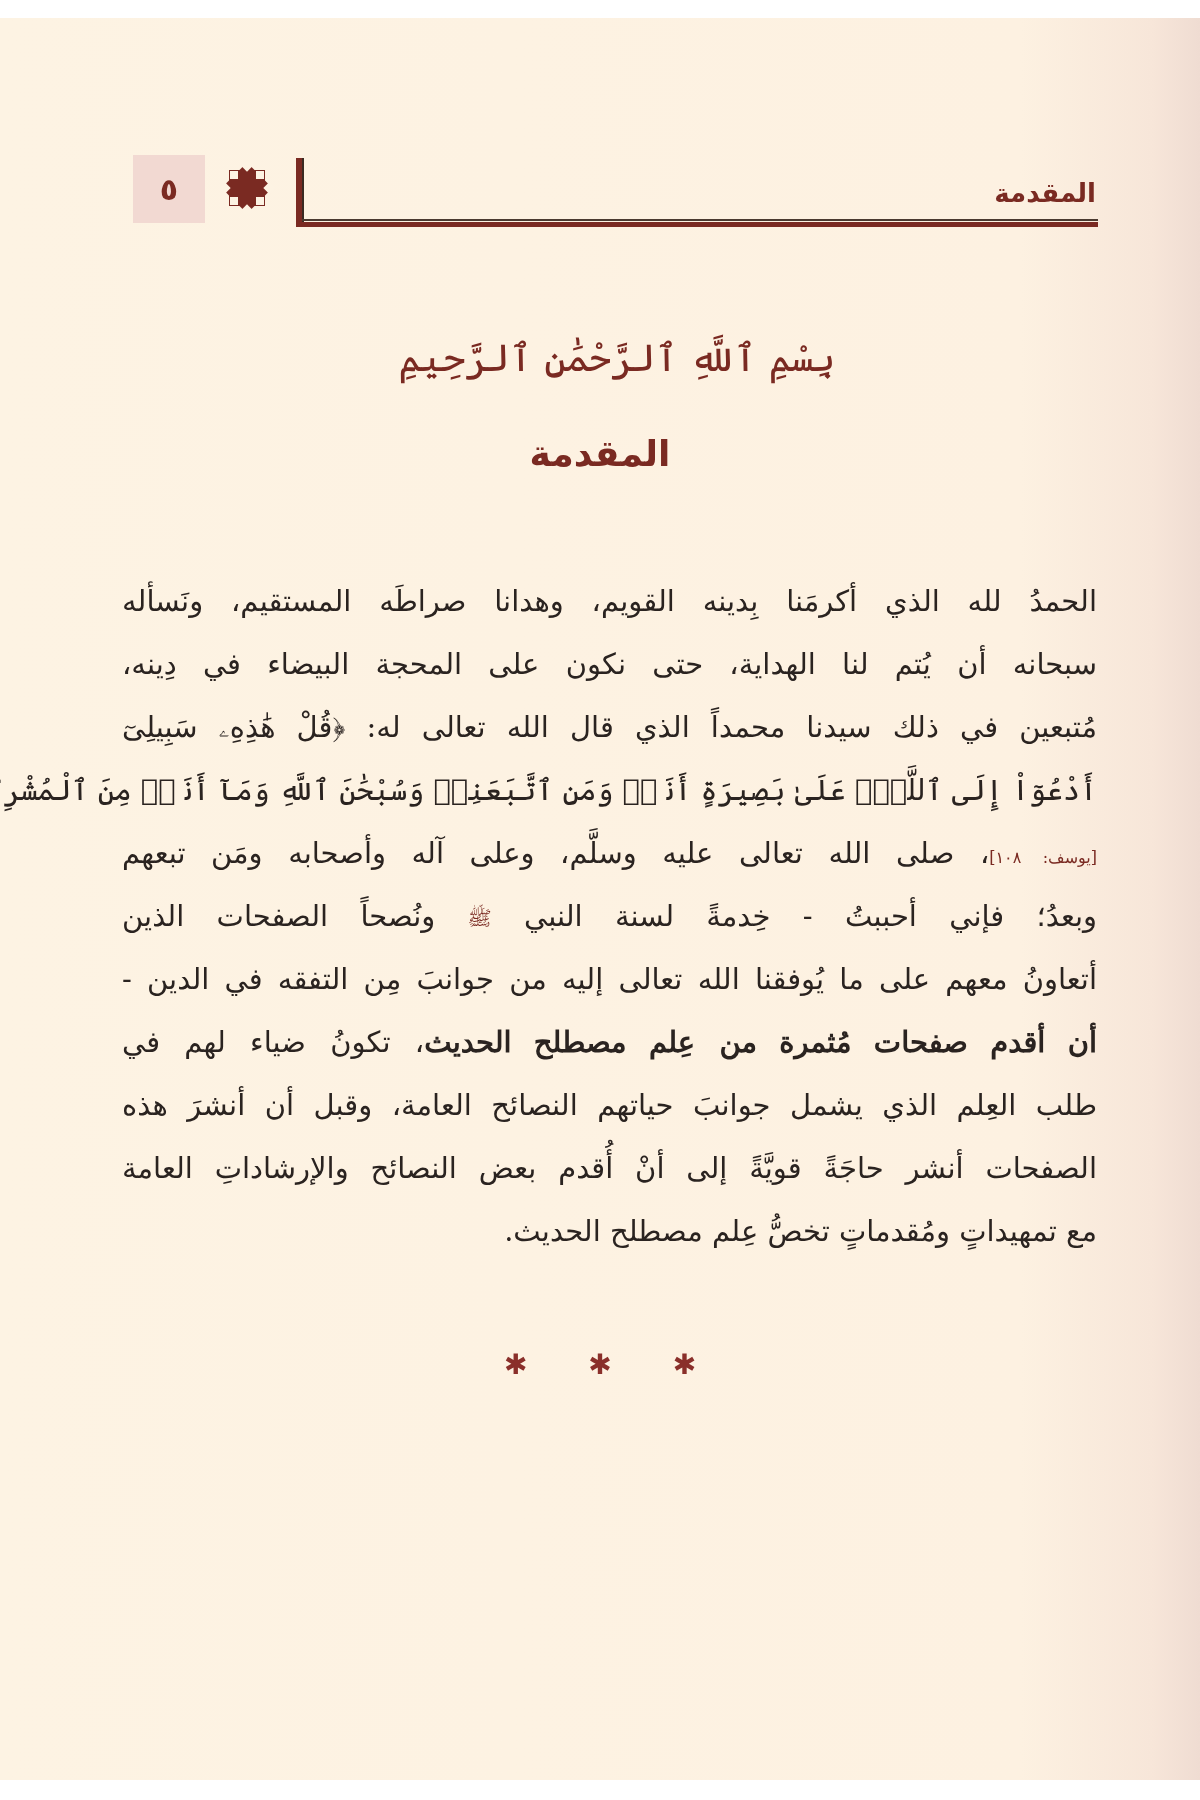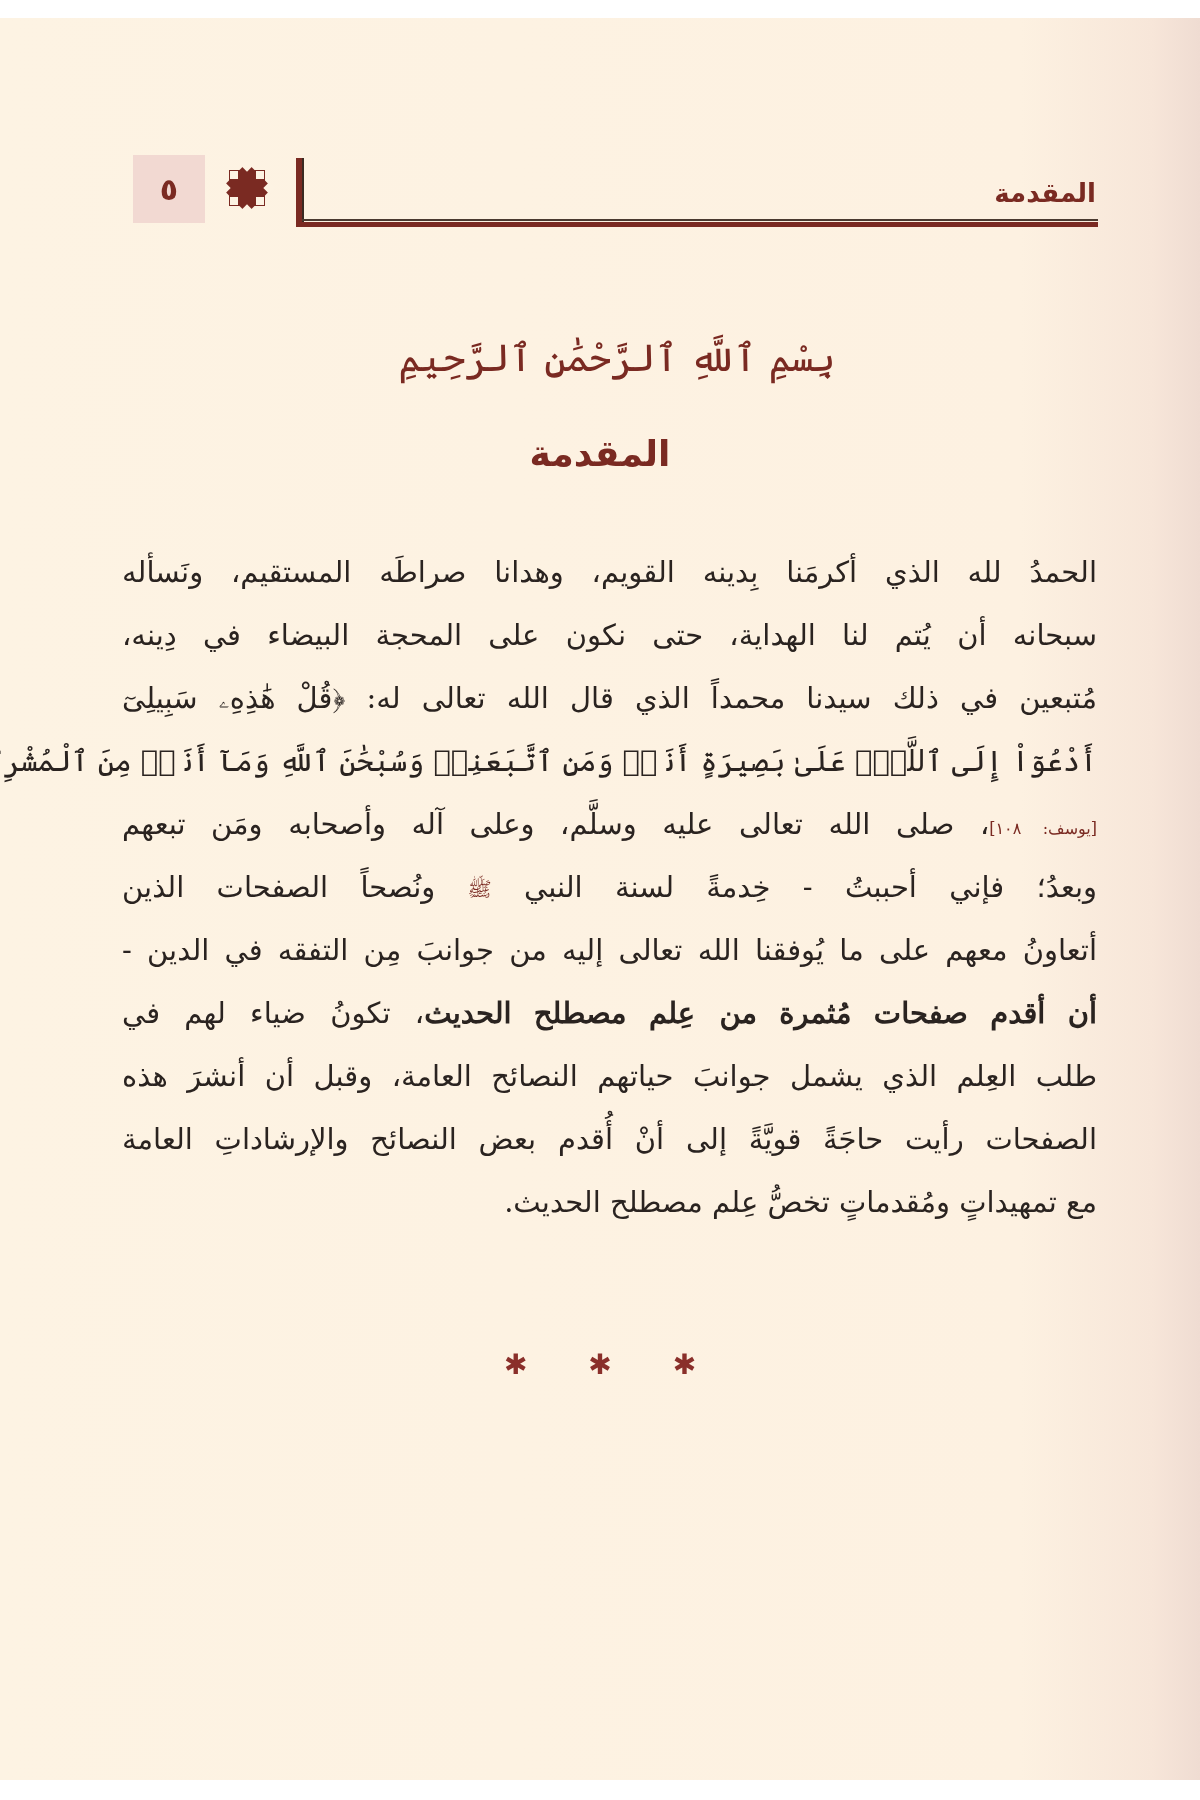--- a/index.html
+++ b/index.html
@@ -38,21 +38,21 @@
     position:absolute; left:17px; width:1200px; top:318px; text-align:center;
     color:#7a2a22; font-size:38px; direction:rtl;
     font-family:"DejaVu Serif", serif;
   }
   .section-heading {
     position:absolute; left:0; width:1200px; top:415px; text-align:center;
     color:#7a2a22; font-size:36px; font-weight:bold; direction:rtl;
     font-family:"DejaVu Sans", sans-serif;
   }
   .body-text {
-    position:absolute; left:122px; width:975px; top:523px;
+    position:absolute; left:122px; width:975px; top:552px;
     direction:rtl; color:#2a2320;
     font-family:"DejaVu Serif", serif;
     font-size:29px;
   }
   .line {
     height:63px; line-height:63px; white-space:nowrap;
     text-align:justify; text-align-last:justify;
   }
   .line.last { text-align-last:right; }
   .quran { font-family:"DejaVu Serif", serif; }
@@ -118,21 +118,21 @@
       <span>وبعدُ؛ فإني أحببتُ - خِدمةً لسنة النبي</span>
       <span class="salutation">ﷺ</span>
       <span>ونُصحاً الصفحات الذين</span>
     </div>
     <div class="line">أتعاونُ معهم على ما يُوفقنا الله تعالى إليه من جوانبَ مِن التفقه في الدين -</div>
     <div class="line">
       <span class="bold">أن أقدم صفحات مُثمرة من</span>
       <span class="bold">عِلم مصطلح الحديث</span><span>، تكونُ ضياء لهم في</span>
     </div>
     <div class="line">طلب العِلم الذي يشمل جوانبَ حياتهم النصائح العامة، وقبل أن أنشرَ هذه</div>
-    <div class="line">الصفحات رأيت حاجَةً قويَّةً إلى أنْ أُقدم بعض النصائح والإرشاداتِ العامة</div>
+    <div class="line">الصفحات أنشر حاجَةً قويَّةً إلى أنْ أُقدم بعض النصائح والإرشاداتِ العامة</div>
     <div class="line last">مع تمهيداتٍ ومُقدماتٍ تخصُّ عِلم مصطلح الحديث.</div>
   </div>
 
   <div class="stars">
     <span>✱</span>
     <span>✱</span>
     <span>✱</span>
   </div>
 
 </div>

